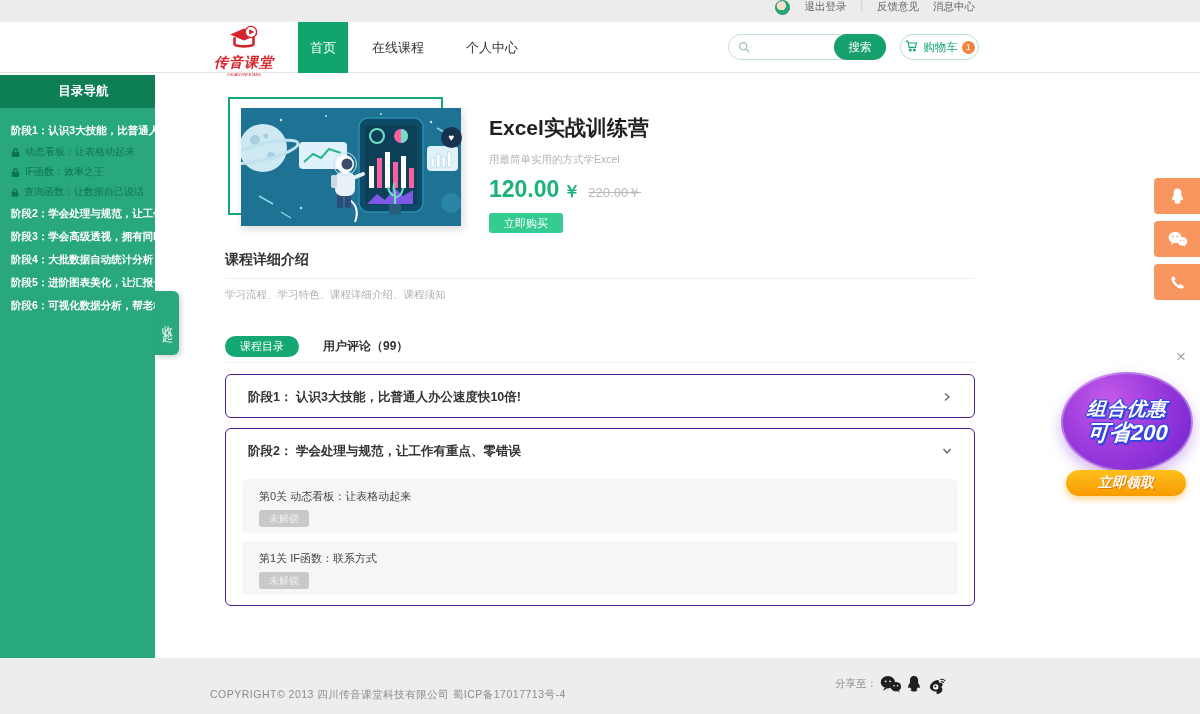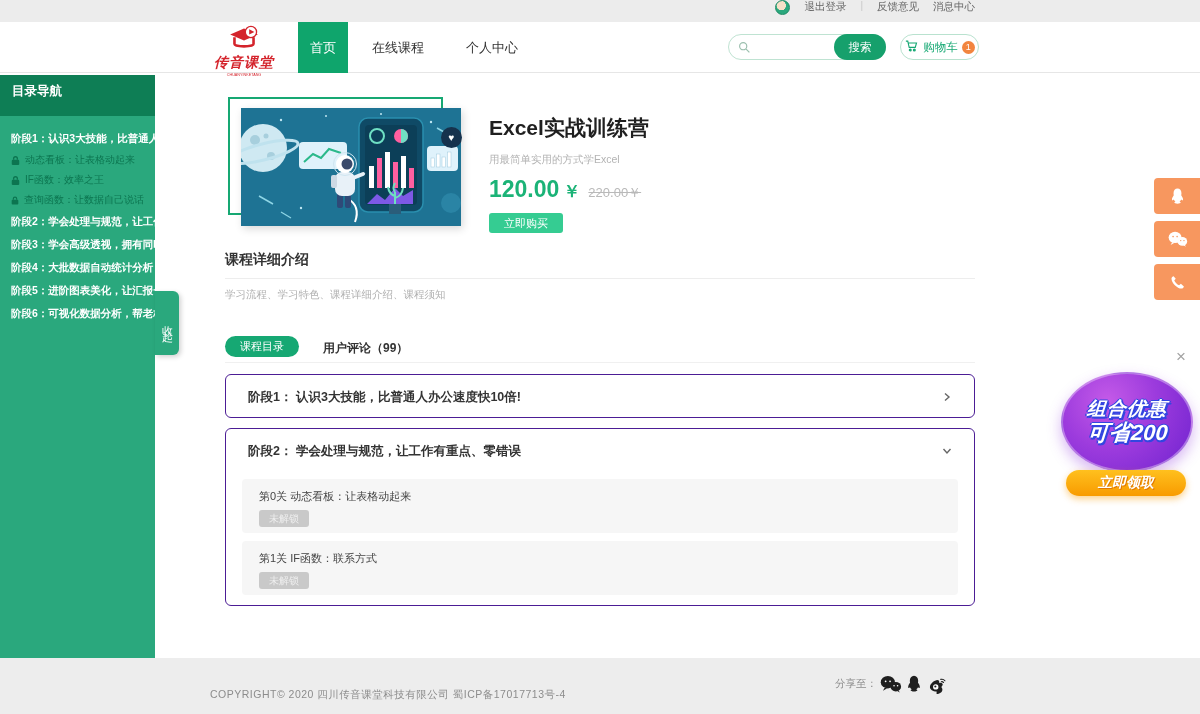--- a/index.html
+++ b/index.html
@@ -27,21 +27,21 @@
   .search-icon { margin-left:9px; display:flex; }
   .search-input { flex:1; min-width:0; border:none; outline:none; font-size:11px; padding:0 6px; background:transparent; }
   .search-btn { width:52px; height:26px; margin-right:-1px; border:none; background:#16A06C; color:#fff; font-size:11.5px; border-radius:13px; cursor:pointer; }
 
   .cart { position:absolute; left:900px; top:12px; width:79px; height:26px; border:1px solid #B9E2CF; border-radius:13px; display:flex; align-items:center; justify-content:center; gap:4px; cursor:pointer; background:#fff; }
   .cart-label { color:#16A873; font-size:11.5px; }
   .cart-badge { width:13px; height:13px; border-radius:50%; background:#F2853F; color:#fff; font-size:9px; display:flex; align-items:center; justify-content:center; }
 
   
   .sidebar { position:absolute; left:0; top:75px; width:155px; height:583px; background:#2AA87D; }
-  .sidebar-title { height:41px; line-height:33px; background:#0E7E55; color:#fff; font-size:12.5px; font-weight:bold; padding-left:12px; }
+  .sidebar-title { height:33px; line-height:33px; background:#0E7E55; color:#fff; font-size:12.5px; font-weight:bold; padding-left:12px;text-align:center; }
   .s-menu { padding-top:11px; }
   .s-row { display:flex; align-items:center; justify-content:space-between; padding:0 11px; height:23px; color:#fff; font-size:10.5px; font-weight:bold; cursor:pointer; white-space:nowrap; }
   .s-lock { display:flex; align-items:center; gap:5px; padding:0 11px; height:20px; color:#0C7550; font-size:10px; cursor:pointer; white-space:nowrap; }
   .s-lock:last-of-type { margin-bottom:3px; }
   .chev { flex:none; }
   .collapse-tab { position:absolute; left:155px; top:291px; width:24px; height:64px; background:#2AA87D; border-radius:0 6px 6px 0; color:#fff; font-size:11px; display:flex; align-items:center; justify-content:center; writing-mode:vertical-rl; letter-spacing:6px; box-shadow:2px 2px 5px rgba(0,0,0,.18); cursor:pointer; }
 
   
   .main { position:absolute; left:225px; top:96px; width:750px; }
   .media-frame { position:absolute; left:3px; top:1px; width:215px; height:118px; border:2px solid #16A873; background:#fff; }
@@ -54,21 +54,21 @@
   .price-row { margin-top:9px; display:flex; align-items:baseline; }
   .price-value { font-size:23px; font-weight:bold; color:#1BB377; }
   .price-cur { font-size:17px; font-weight:bold; color:#1BB377; margin-left:4px; }
   .price-orig { font-size:13px; color:#b9b9b9; text-decoration:line-through; margin-left:8px; }
   .buy-btn { margin-top:10px; width:74px; height:20px; border:none; border-radius:3px; background:#35CC92; color:#fff; font-size:11px; cursor:pointer; }
 
   .section-title { position:absolute; left:0; top:155px; font-size:14px; font-weight:bold; color:#333; }
   .section-rule { position:absolute; left:0; top:182px; width:750px; height:1px; background:#ededed; }
   .section-summary { position:absolute; left:0; top:192px; font-size:10.5px; color:#b0b0b0; }
 
-  .tabs { position:absolute; left:0; top:240px; display:flex; align-items:flex-end; }
+  .tabs { position:absolute; left:0; top:240px; display:flex; align-items:center; }
   .tab-pill { height:21px; padding:0 15px; border-radius:11px; background:#16A873; color:#fff; font-size:11px; display:flex; align-items:center; cursor:pointer; }
   .tab-plain { margin-left:24px; font-size:12px; color:#333; font-weight:bold; cursor:pointer; }
   .tabs-rule { position:absolute; left:0; top:266px; width:750px; height:1px; background:#f0f0f0; }
 
   .acc { position:absolute; left:0; width:750px; background:#fff; border:1px solid #4c1d95; border-radius:6px; }
   .acc1 { top:278px; height:44px; }
   .acc2 { top:332px; height:178px; }
   .acc-head { height:44px; display:flex; align-items:center; justify-content:space-between; padding:0 22px; font-size:12.5px; color:#333; font-weight:600; cursor:pointer; }
   .lesson { position:absolute; left:16px; width:716px; height:54px; background:#f6f6f6; border-radius:4px; padding:10px 17px; cursor:pointer; }
   .lesson1 { top:50px; } .lesson2 { top:112px; }
@@ -353,21 +353,21 @@
   </div>
 
   <div class="promo-close">×</div>
   <div class="promo-badge">
     <div class="badge-line badge-line1">组合优惠</div>
     <div class="badge-line badge-line2">可省200</div>
   </div>
   <button class="promo-btn">立即领取</button>
 
   <footer class="footer">
-    <div class="footer-line2">COPYRIGHT© 2020 四川传音课堂科技有限公司 蜀ICP备17017713号-4</div>
+    <div class="footer-line2">COPYRIGHT© 2013 四川传音课堂科技有限公司 蜀ICP备17017713号-4</div>
     <div class="footer-share">
       <span class="share-label">分享至：</span>
       <span class="share-icon">
         <svg width="23" height="20" viewBox="0 0 26 22">
             <ellipse cx="10" cy="9" rx="8" ry="7" fill="#1f1f1f"></ellipse>
             <path d="M4.5 18.5l1.8-3.4 3 .6z" fill="#1f1f1f"></path>
             <ellipse cx="19" cy="14" rx="6" ry="5.4" fill="#1f1f1f"></ellipse>
             <path d="M23.5 20.6l-1.5-2.5-2.3.3z" fill="#1f1f1f"></path>
             <circle cx="7.5" cy="8" r="1" fill="#fff"></circle>
             <circle cx="12.5" cy="8" r="1" fill="#fff"></circle>

